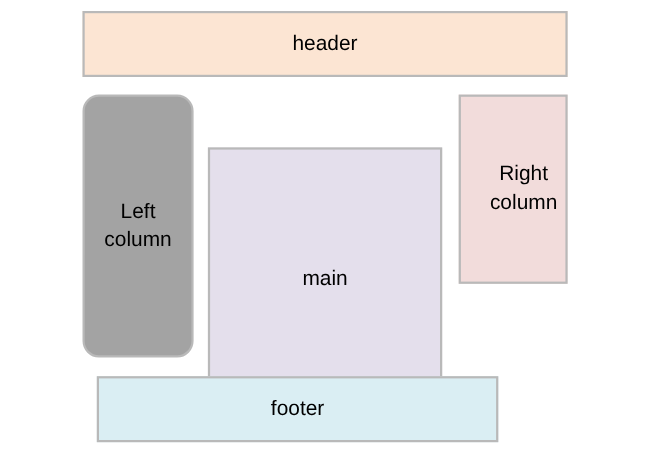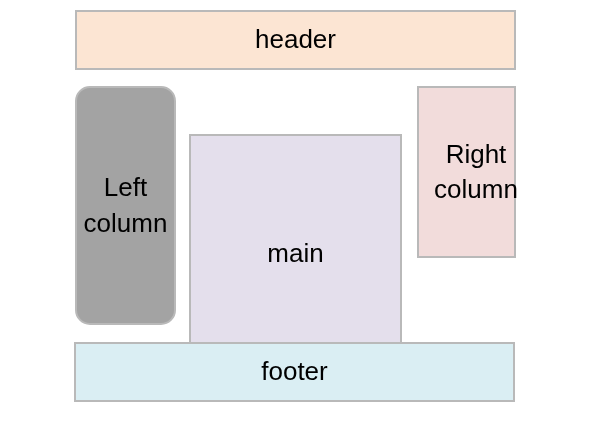--- a/index.html
+++ b/index.html
@@ -17,31 +17,31 @@
     overflow: hidden;
   }
   .box {
     position: absolute;
     box-sizing: border-box;
     border: 2px solid #b9b9b9;
     display: flex;
     align-items: center;
     justify-content: center;
     text-align: center;
-    font-size: 26px;
+    font-size: 19px;
     line-height: 1.35;
   }
   .box .label {
     padding: 0 6px;
   }
   #header-box  { left: 75px;  top: 10px;  width: 441px; height: 60px;  }
   #left-box    { left: 75px;  top: 86px;  width: 101px; height: 239px; }
   #main-box    { left: 189px; top: 86px;  width: 213px; height: 239px; margin-top: 48px; }
   #right-box   { left: 417px; top: 86px;  width: 99px;  height: 172px; padding-left: 19px; }
-  #footer-box  { left: 74px;  top: 342px; width: 441px; height: 60px;  }
+  #footer-box  { left: 88px;  top: 342px; width: 365px; height: 60px;  }
 </style>
 </head>
 <body>
 
 <div id="canvas">
 
   <div class="box" id="header-box" style="background-color: rgb(252, 229, 211);">
     <span class="label">header</span>
   </div>
 

